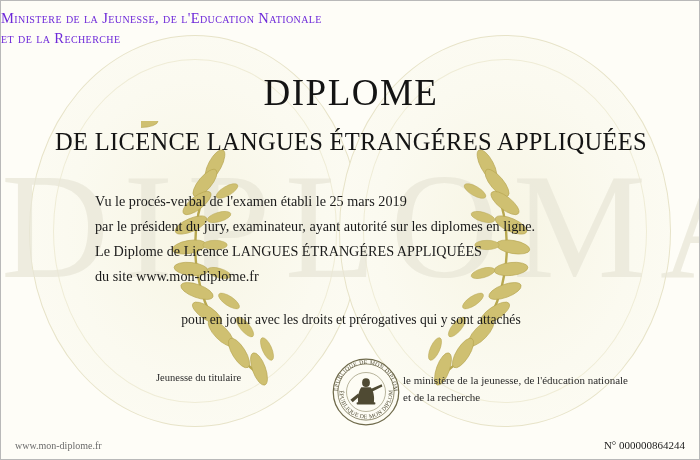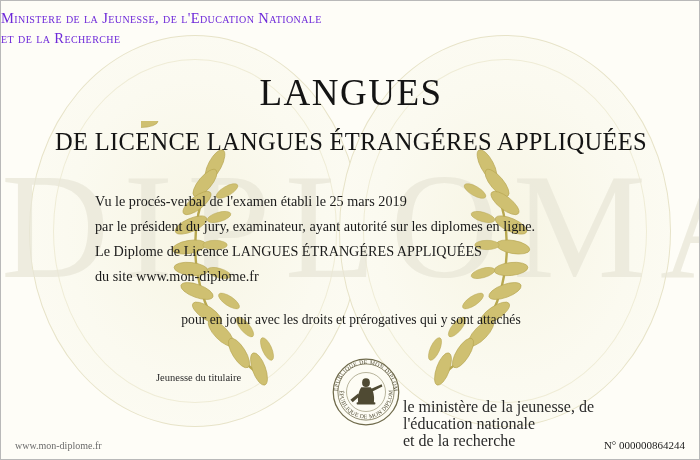--- a/index.html
+++ b/index.html
@@ -153,24 +153,23 @@
     top: 371px;
     left: 155px;
     font-size: 10.5px;
     color: #2b2b2b;
   }
   .sig-right {
     position: absolute;
     top: 371px;
     left: 402px;
     width: 240px;
-    font-size: 16px;
+    font-size: 11px;
     color: #2b2b2b;
     line-height: 17px;
-    margin-top: 26px;
   }
 
   
   .stamp {
     position: absolute;
     left: 326px;
     top: 352px;
     width: 78px;
     height: 78px;
   }
@@ -326,21 +325,21 @@
           <use href="#leaf-shape"></use>
         </g>
     </g>
   </svg>
 
   <div class="ministry">
     <span>Ministere de la Jeunesse, de l'Education Nationale</span>
     <span class="l2">et de la Recherche</span>
   </div>
 
-  <div class="title-main">LANGUES</div>
+  <div class="title-main">DIPLOME</div>
   <div class="title-sub">DE LICENCE LANGUES ÉTRANGÉRES APPLIQUÉES</div>
 
   <div class="body-block">
     <div>Vu le procés-verbal de l'examen établi le 25 mars 2019</div>
     <div>par le président du jury, examinateur, ayant autorité sur les diplomes en ligne.</div>
     <div>Le Diplome de Licence LANGUES ÉTRANGÉRES APPLIQUÉES</div>
     <div>du site www.mon-diplome.fr</div>
   </div>
 
   <div class="enjoy-line">pour en jouir avec les droits et prérogatives qui y sont attachés</div>

